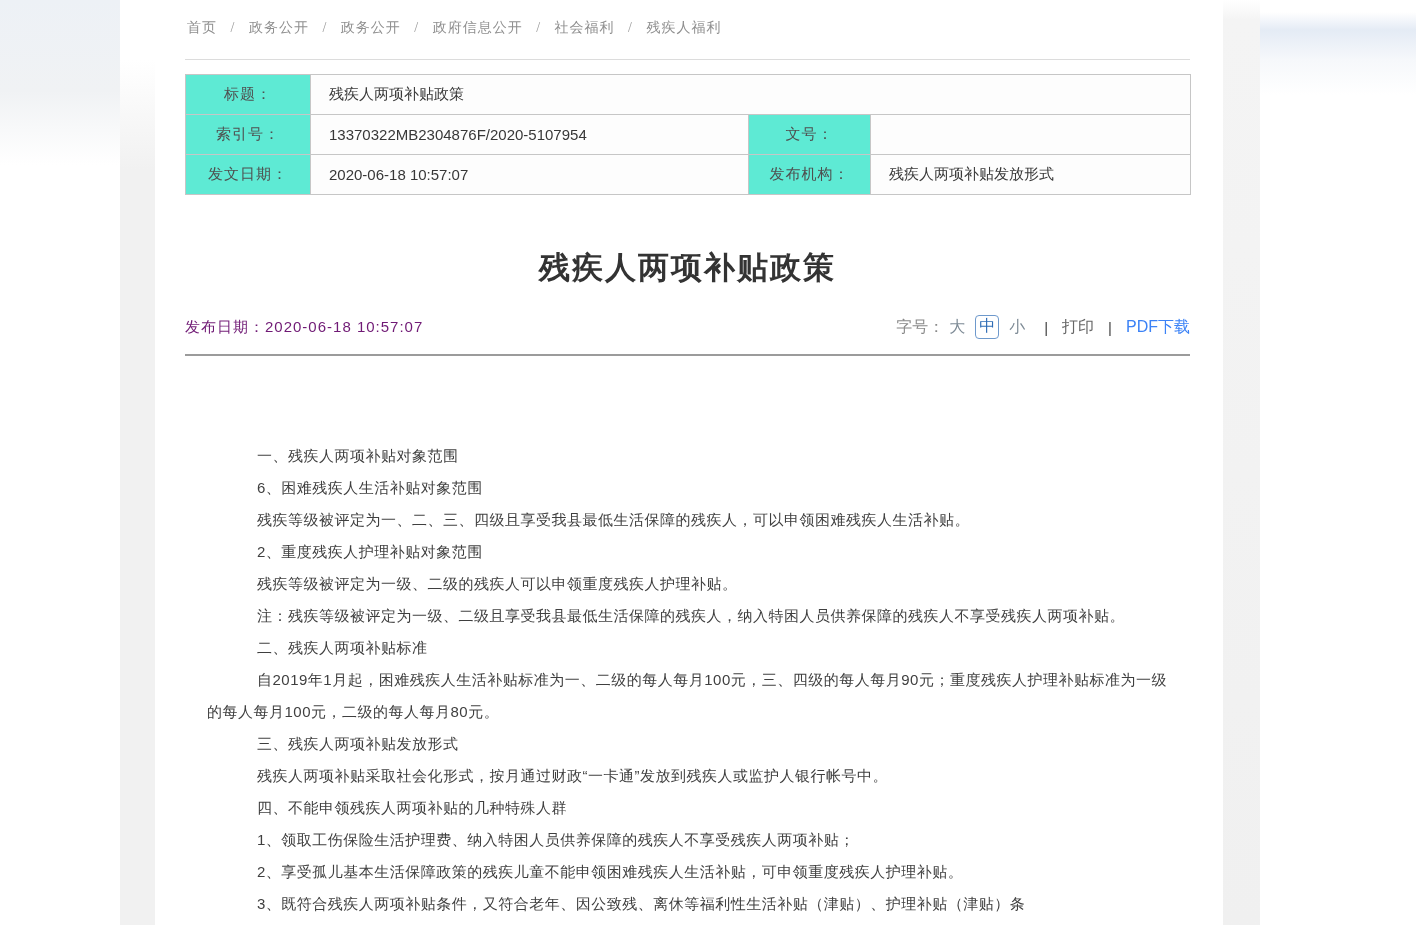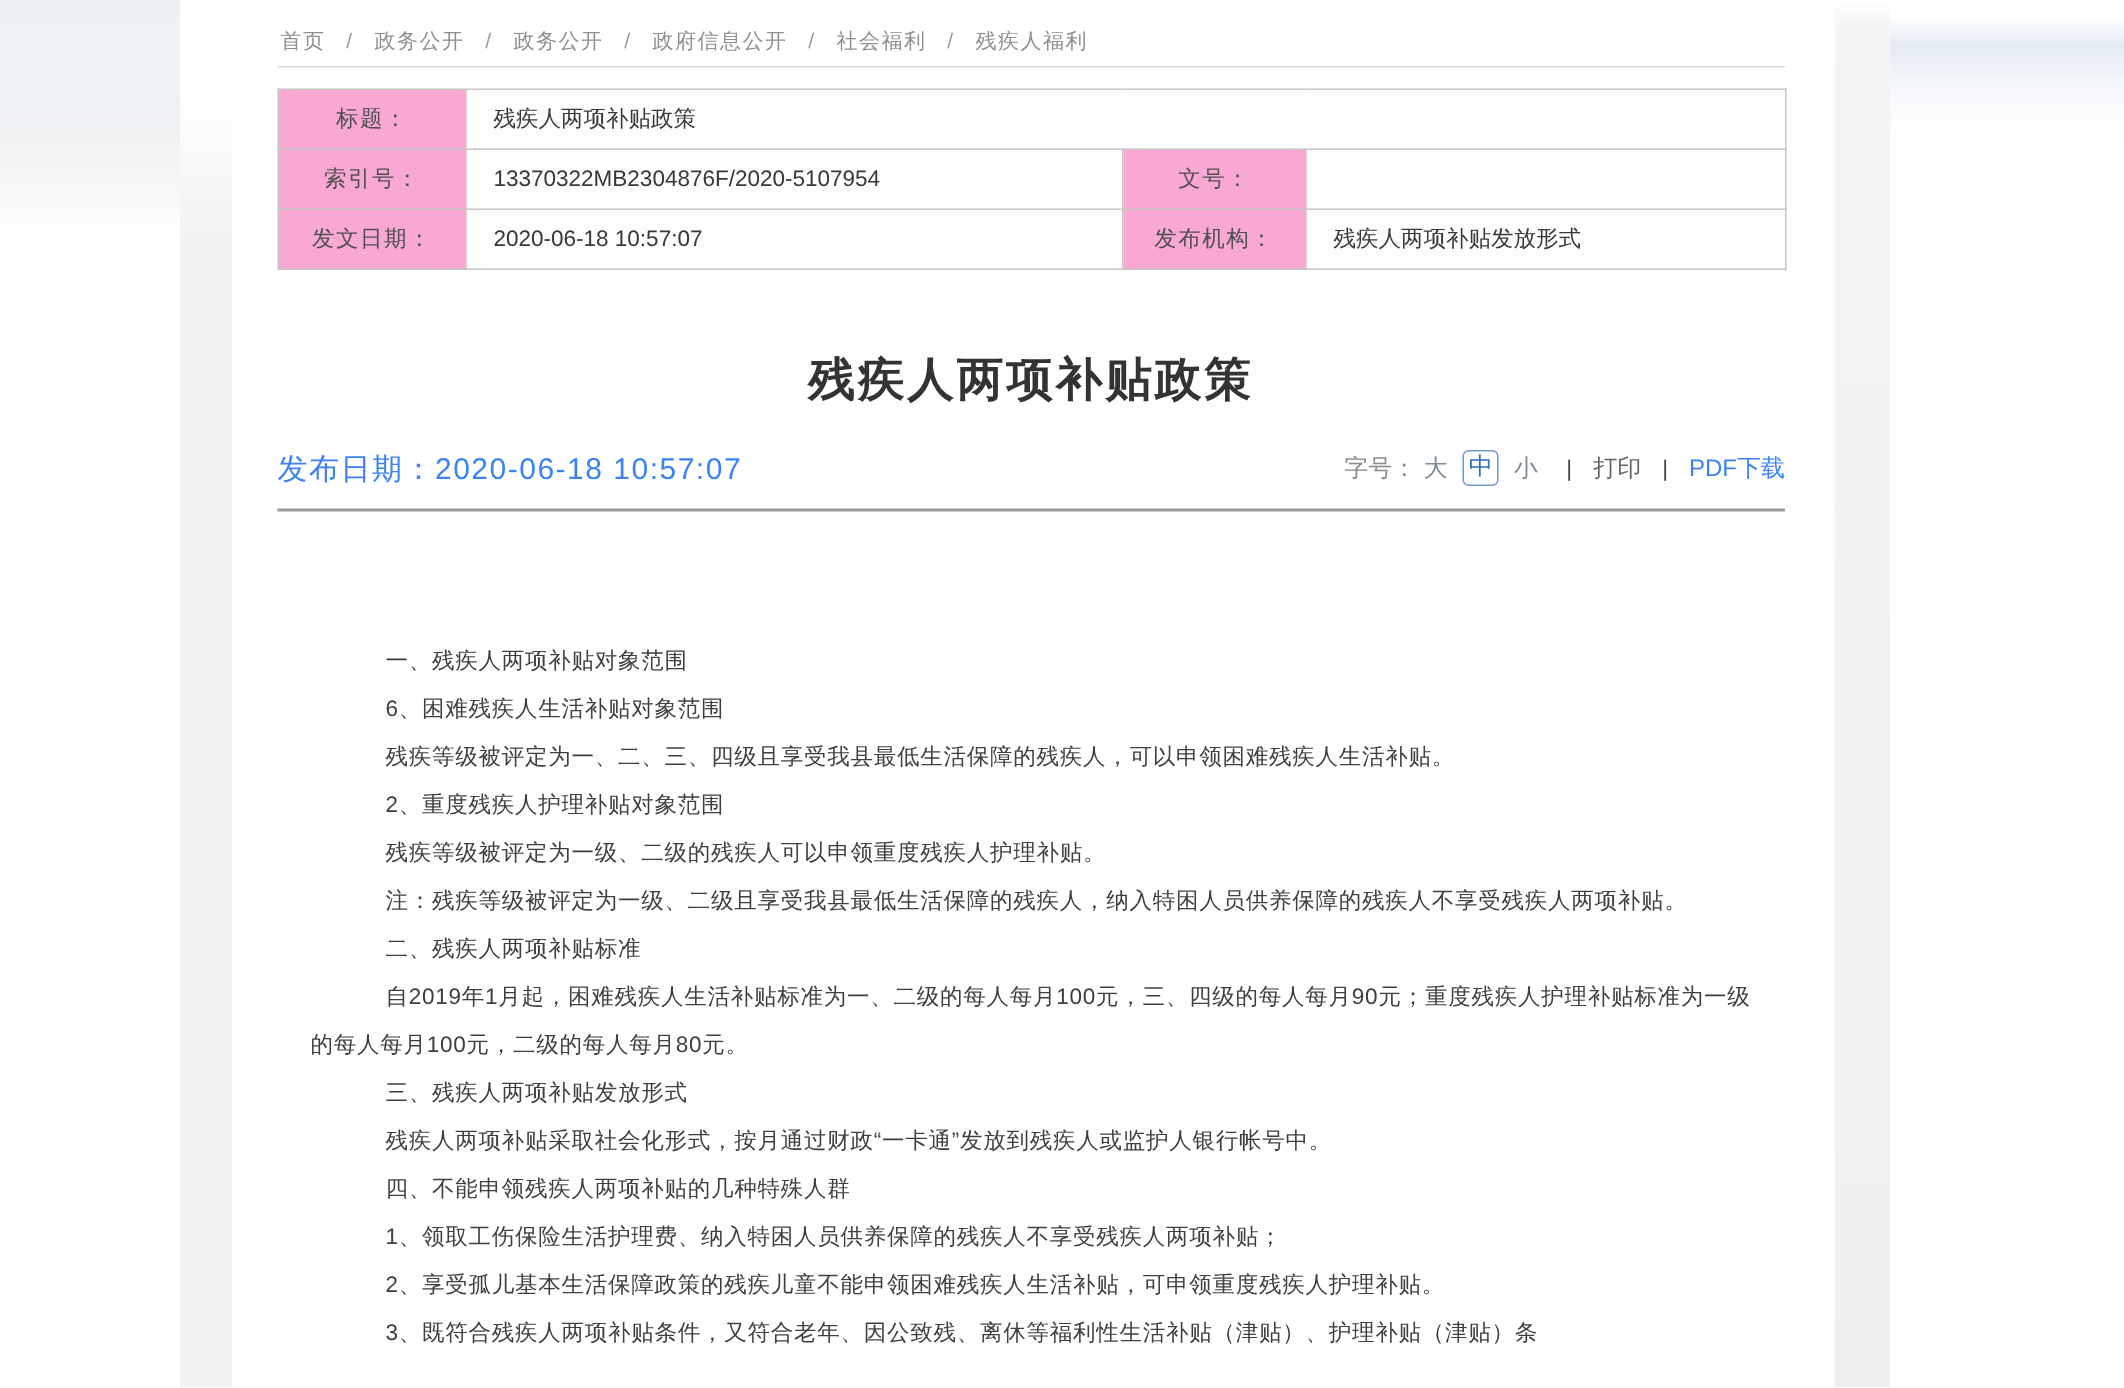--- a/index.html
+++ b/index.html
@@ -32,44 +32,45 @@
   
   .content-panel {
     position: absolute; left: 155px; top: 0; width: 1068px; height: 925px;
     background: #ffffff;
     padding: 0 30px 0 30px;
   }
   .inner { width: 1005px; }
 
   
   .breadcrumb {
-    padding: 19px 2px 7px 2px;
+    padding: 19px 2px 22px 2px;
     border-bottom: 1px solid #dcdcdc;
     font-size: 14px;
     color: #8f8f8f;
     letter-spacing: 1px;
+    font-family: Liberation Serif, serif;
   }
   .breadcrumb .crumb { color: #8f8f8f; cursor: pointer; }
   .breadcrumb .sep { color: #9a9a9a; margin: 0 9px; }
 
   
   table.meta {
     margin-top: 14px;
     border-collapse: collapse;
     width: 1005px;
     table-layout: fixed;
     font-size: 15px;
   }
   table.meta td {
     border: 1px solid #c6c6c6;
     height: 40px;
     vertical-align: middle;
   }
   td.m-label {
-    background: #f9a8d4;
+    background: #5eead4;
     color: #4f4f4f;
     text-align: center;
     letter-spacing: 1px;
   }
   td.m-value {
     background: #fdfdfd;
     color: #383838;
     padding-left: 18px;
   }
 
@@ -84,22 +85,22 @@
     letter-spacing: 2px;
   }
   .article-meta {
     margin-top: 24px;
     display: flex;
     justify-content: space-between;
     align-items: center;
     height: 28px;
   }
   .pub-date {
-    font-size: 20px;
-    color: #3b82f6;
+    font-size: 15px;
+    color: #701a75;
     letter-spacing: 1px;
   }
   .toolbar { display: flex; align-items: center; font-size: 16px; color: #8a8a8a; }
   .toolbar .fs-label { color: #8a8a8a; }
   .fs-btn { color: #7e8b96; margin: 0 5px; cursor: pointer; }
   .fs-btn.active {
     color: #2e6cb5;
     border: 1px solid #6e99cc;
     border-radius: 4px;
     padding: 0px 3px 1px 3px;

